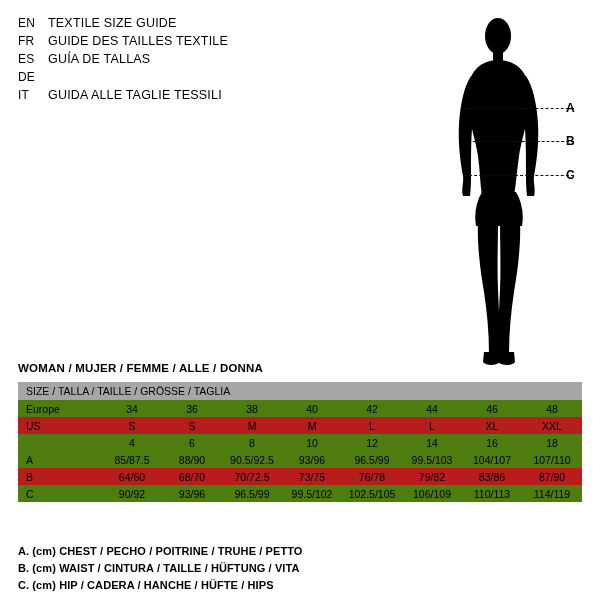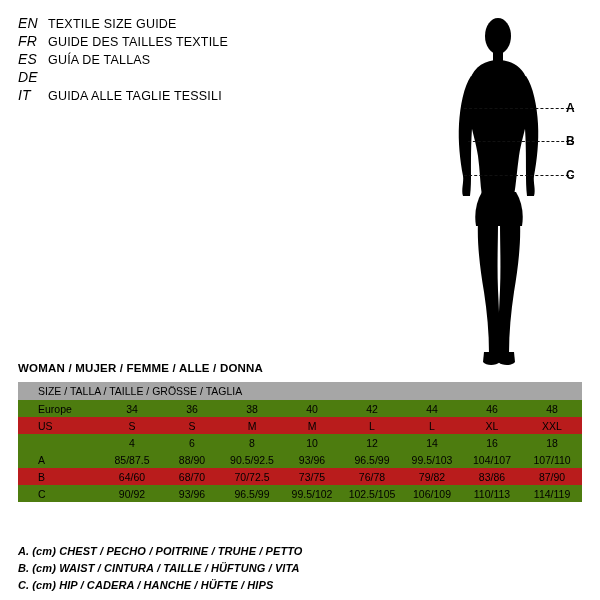--- a/index.html
+++ b/index.html
@@ -29,23 +29,22 @@
     width: 300px;
   }
   .title-row {
     display: flex;
     align-items: baseline;
     height: 18px;
     line-height: 18px;
   }
   .title-lang {
     width: 30px;
-    font-size: 14px;
+    font-size: 12px;
     letter-spacing: 0.2px;
-    font-style: italic;
   }
   .title-text {
     font-size: 12.5px;
     letter-spacing: 0.2px;
   }
 
   
   .figure-area {
     position: absolute;
     left: 420px;
@@ -94,21 +93,21 @@
   }
   table.size-table td {
     font-size: 10.5px;
     height: 17px;
     padding: 0;
     text-align: center;
     vertical-align: middle;
   }
   table.size-table td.rowlabel {
     text-align: left;
-    padding-left: 20px;
+    padding-left: 8px;
   }
   tr.header-row td {
     background: #a6a6a6;
     font-size: 10.5px;
     font-weight: 400;
     height: 18px;
   }
   tr.shaded td {
     background: #4d7c0f;
   }
@@ -117,21 +116,20 @@
   }
   col.c-label { width: 84px; }
   col.c-col { width: 60px; }
 
   
   .legend {
     position: absolute;
     left: 18px;
     top: 543px;
     width: 560px;
-    font-style: italic;
   }
   .legend-row {
     font-size: 11px;
     font-weight: 700;
     height: 17px;
     line-height: 17px;
     letter-spacing: 0.1px;
   }
 </style>
 </head>

